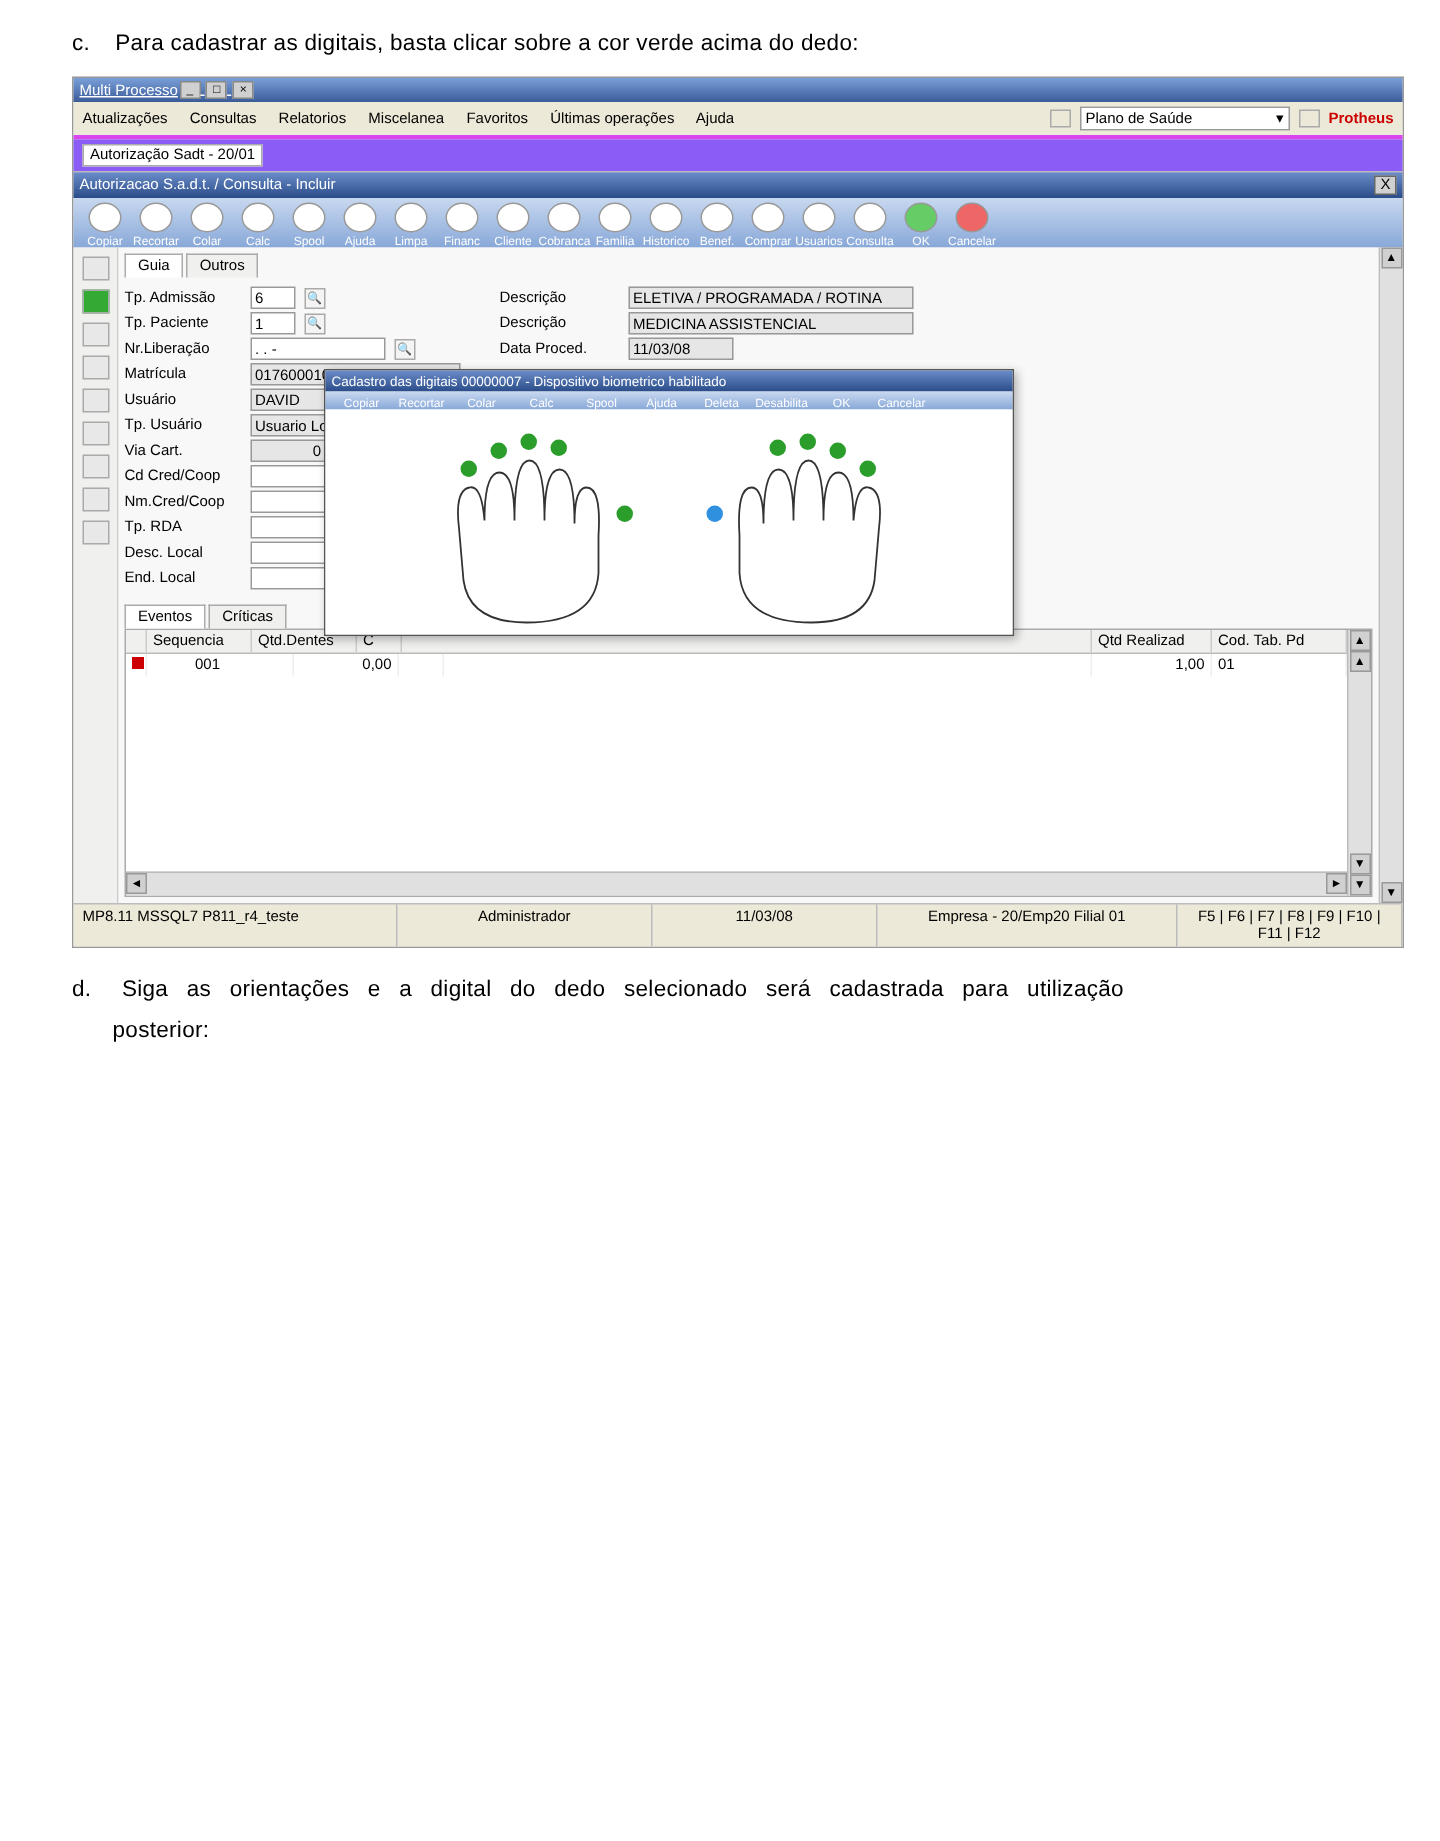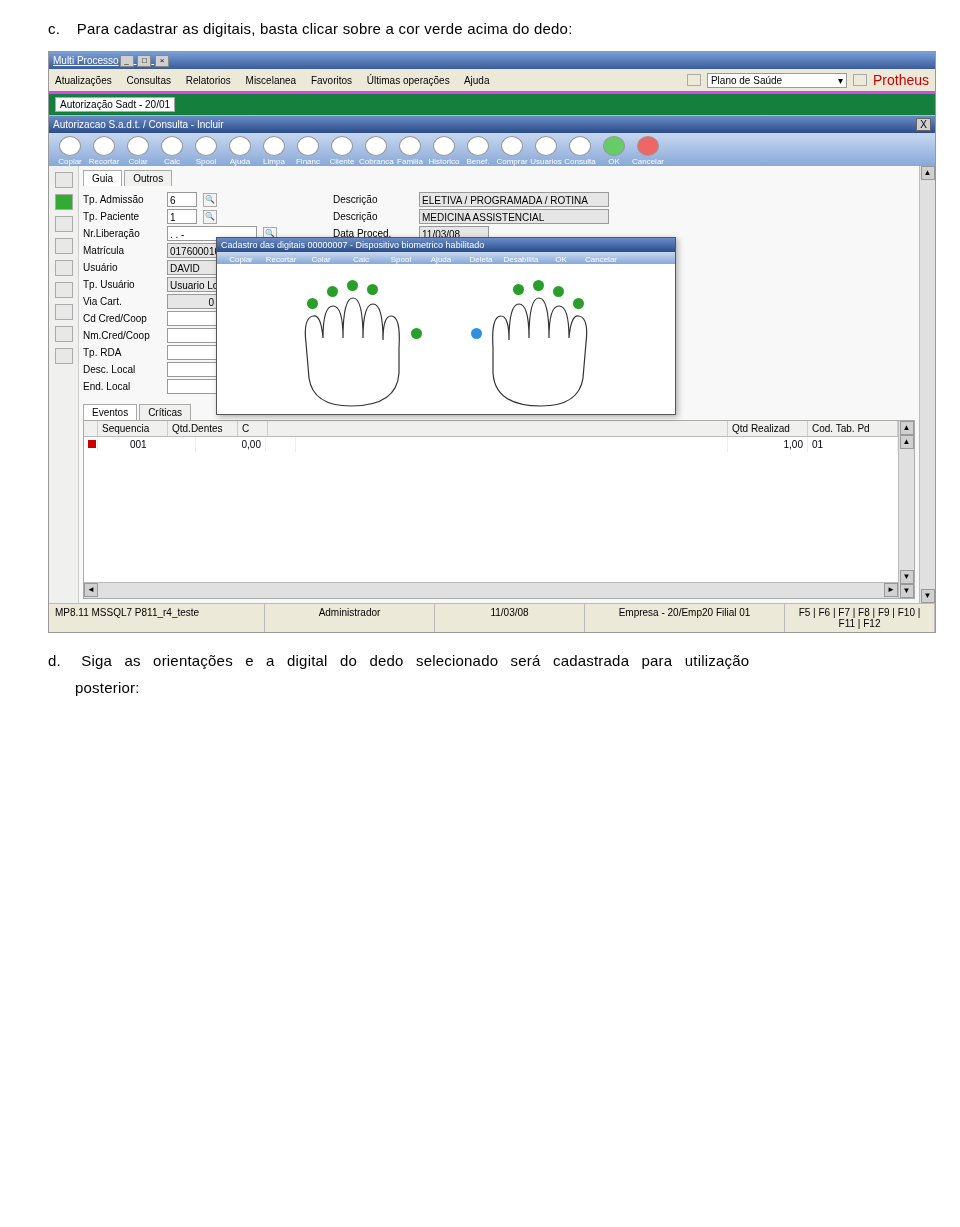--- a/index.html
+++ b/index.html
@@ -9,43 +9,43 @@
   .instruction-d { font-size: 15px; color: #000; margin-top: 14px; margin-bottom: 8px; text-align: justify; letter-spacing: 0.2px; line-height: 1.8; padding-left: 0; word-spacing: 8px; }
   .instruction-d .linebreak { word-spacing: normal; }
   .screenshot { border: 1px solid #999; background: #efefef; margin-left: 0; font-size: 10px; }
   .win-titlebar { background: linear-gradient(#7a9fd8, #3a5c99); color: #fff; padding: 2px 4px; display: flex; justify-content: flex-start; align-items: center; text-decoration: underline; }
   .win-title { font-size: 10px; }
   .win-controls span { display: inline-block; width: 14px; height: 12px; background: #d0d0d0; border: 1px solid #888; margin-left: 1px; text-align: center; font-size: 8px; line-height: 10px; color: #000; }
   .menubar { background: #ece9d8; padding: 3px 6px; border-bottom: 3px solid #d946ef; font-size: 10px; display: flex; justify-content: space-between; align-items: center; }
   .menubar .menus span { margin-right: 12px; }
   .menubar .right-menu { display: flex; align-items: center; gap: 6px; }
   .plano-box { background: #fff; border: 1px solid #999; padding: 1px 3px; width: 140px; display: flex; justify-content: space-between; align-items: center; font-size: 10px; }
-  .logo-text { color: #c00; font-weight: normal; font-size: 14px; }
-  .subbar { background: #15803d; padding: 3px 6px; border-bottom: 1px solid #bbb; font-size: 10px; }
+  .logo-text { color: #c00; font-weight: bold; font-size: 10px; }
+  .subbar { background: #8b5cf6; padding: 3px 6px; border-bottom: 1px solid #bbb; font-size: 10px; }
   .subbar .pathbox { background: #fff; border: 1px solid #aaa; padding: 1px 4px; display: inline-block; }
   .inner-titlebar { background: linear-gradient(#6a8cc8, #2a4c89); color: #fff; padding: 2px 4px; display: flex; justify-content: space-between; align-items: center; font-size: 10px; }
   .toolbar { background: linear-gradient(#c8d8f0, #88a8d8); padding: 3px 4px 0 4px; display: flex; gap: 0; }
   .toolbar .tbtn { width: 34px; text-align: center; font-size: 8px; color: #fff; }
   .toolbar .tbtn .icon { width: 22px; height: 20px; margin: 0 auto 1px; background: #fff; border-radius: 50%; border: 1px solid #999; position: relative; }
   .content-row { display: flex; }
   .left-icons { width: 30px; background: #f0f0ee; border-right: 1px solid #ccc; padding-top: 3px; }
   .left-icons .licon { width: 18px; height: 16px; margin: 3px auto 6px; background: #e8e8e8; border: 1px solid #aaa; }
   .form-area { flex: 1; background: #f8f8f8; padding: 4px; position: relative; }
   .tabrow { display: flex; gap: 2px; margin-bottom: 6px; }
   .tabrow .tab { border: 1px solid #aaa; border-bottom: none; padding: 2px 8px; background: #f0f0ee; font-size: 10px; }
   .tabrow .tab.active { background: #fff; }
   .form-line { display: flex; align-items: center; margin-bottom: 2px; gap: 6px; }
   .lbl { width: 78px; font-size: 10px; }
   .inp { background: #fff; border: 1px solid #999; padding: 1px 2px; font-size: 10px; height: 15px; line-height: 13px; }
   .w30 { width: 30px; } .w50 { width: 50px; } .w70 { width: 70px; } .w140{width:140px;} .w90{width:90px;}
   .mag { width: 14px; height: 14px; border: 1px solid #aaa; background:#f4f4f4; font-size:8px; text-align:center; line-height:12px; color:#555; }
   .lbl2 { width: 80px; font-size:10px; text-align:left; margin-left: 30px;}
   .scrollbar-right { width: 16px; background:#e0e0e0; border-left:1px solid #bbb; display:flex; flex-direction:column; justify-content:space-between; align-items:center; }
   .sarrow { width:14px; height:14px; background:#d0d0d0; border:1px solid #999; font-size:8px; text-align:center; line-height:12px; }
-  .popup { position:absolute; left:137px; top:71px; width:460px; border:1px solid #555; background:#f4f4f4; z-index:10; box-shadow:2px 2px 6px rgba(0,0,0,.3); }
+  .popup { position:absolute; left:137px; top:81px; width:460px; border:1px solid #555; background:#f4f4f4; z-index:10; box-shadow:2px 2px 6px rgba(0,0,0,.3); }
   .popup-title { background:linear-gradient(#6a8cc8,#2a4c89); color:#fff; padding:2px 4px; font-size:9px; }
   .popup-toolbar { background:linear-gradient(#c8d8f0,#88a8d8); padding:3px 4px 0 4px; display:flex; gap:0; }
   .popup-toolbar .tbtn { width:40px; text-align:center; font-size:8px; color:#fff; }
   .hands-area { background:#fff; height:150px; position:relative; display:flex; justify-content:center; align-items:flex-start; gap:30px; padding-top:24px; }
   .hand { position:relative; width:140px; height:120px; }
   .hand svg { width:100%; height:100%; }
   .dot { position:absolute; width:11px; height:11px; border-radius:50%; }
   .green { background:#2a9d2a; }
   .blue { background:#3090e0; }
   .events-section { margin-top: 0; }

